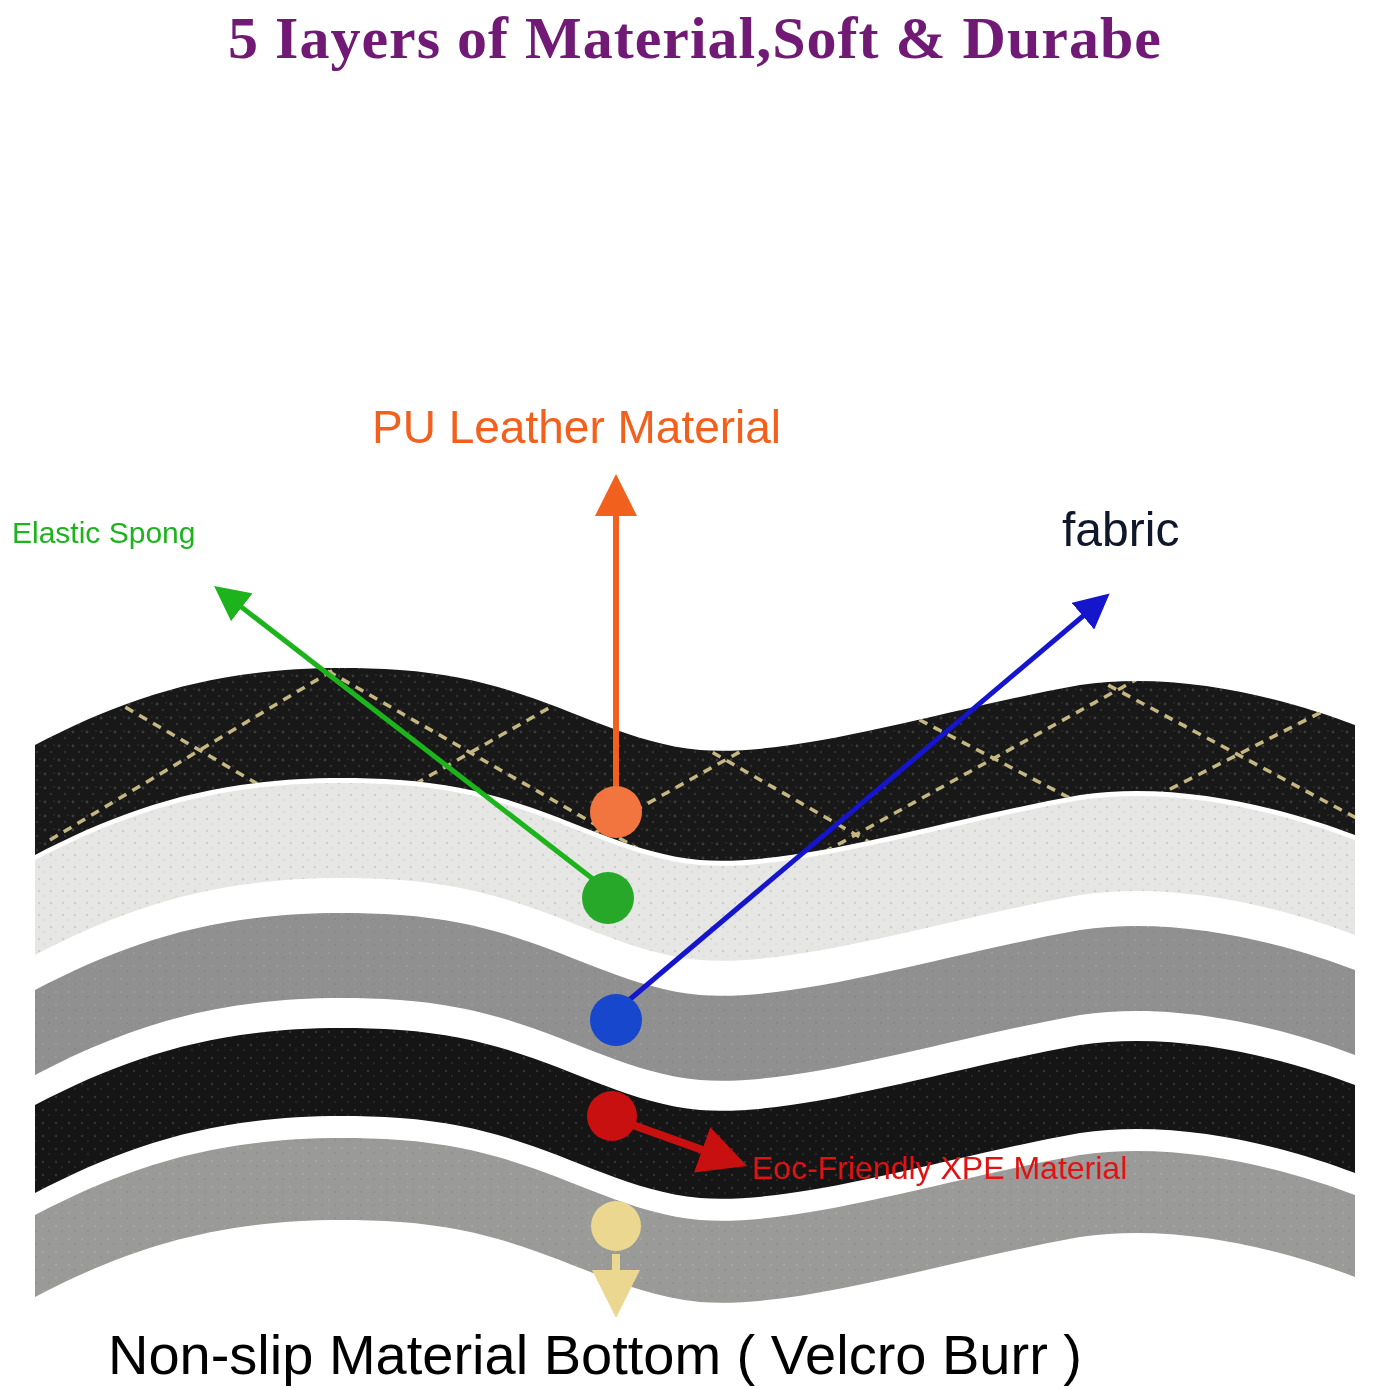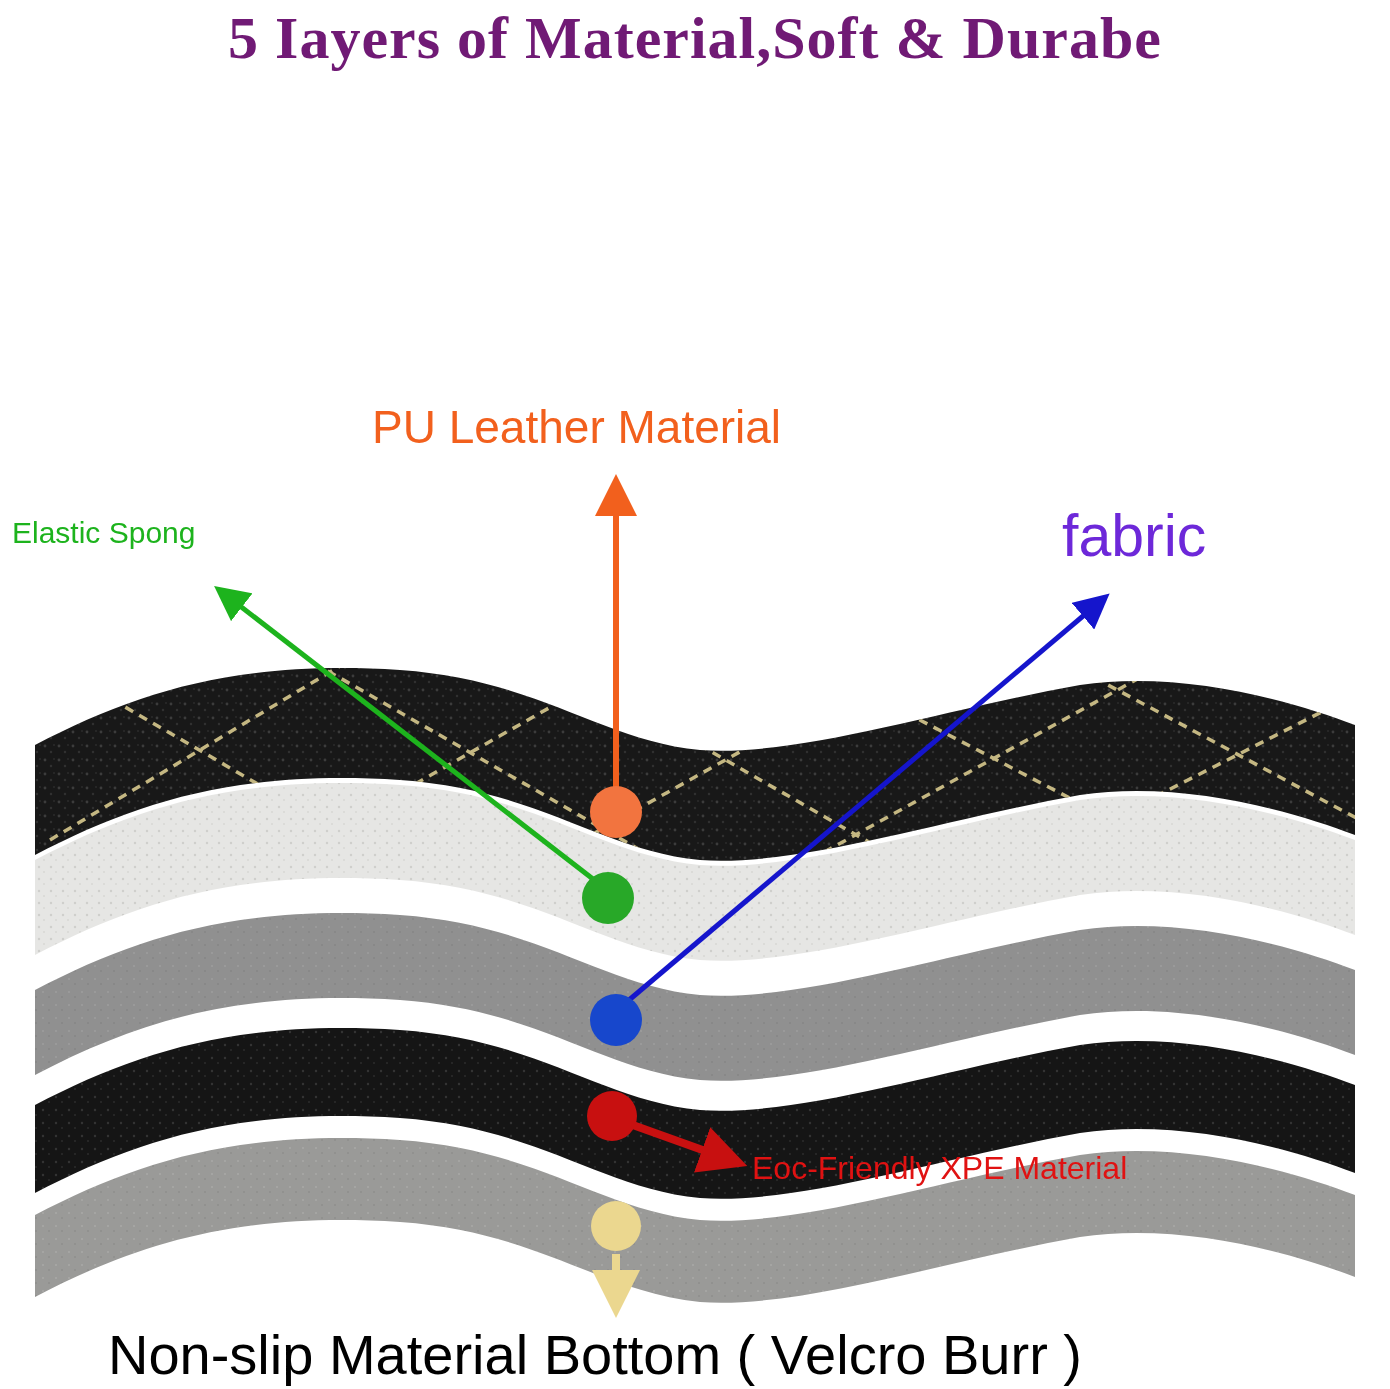--- a/index.html
+++ b/index.html
@@ -4,21 +4,21 @@
 <style>
   html,body{margin:0;padding:0;background:#ffffff;}
   .page{position:relative;width:1390px;height:1389px;background:#ffffff;overflow:hidden;
         font-family:"Liberation Sans",sans-serif;}
   .title{position:absolute;top:4px;left:0;width:100%;text-align:center;
          font-family:"Liberation Serif",serif;font-weight:bold;font-size:60px;
          letter-spacing:1px;color:#701a75;}
   .label{position:absolute;white-space:nowrap;font-weight:normal;}
   .label-pu{left:372px;top:400px;font-size:46px;color:#f2601d;text-align:right;}
   .label-sponge{left:12px;top:498px;font-size:30px;color:#1db31d;margin-top:18px;}
-  .label-fabric{left:1062px;top:502px;font-size:59px;color:#6d28d9;}
+  .label-fabric{left:1062px;top:502px;font-size:48px;color:#0f172a;}
   .label-xpe{left:752px;top:1150px;font-size:32px;color:#e01212;}
   .label-bottom{left:0;top:1322px;width:1190px;text-align:center;font-size:56px;color:#000000;}
   svg.illustration{position:absolute;left:0;top:0;}
 </style>
 </head>
 <body>
 
 <div class="page">
 
   <div class="title">5 Iayers of Material,Soft &amp; Durabe</div>

